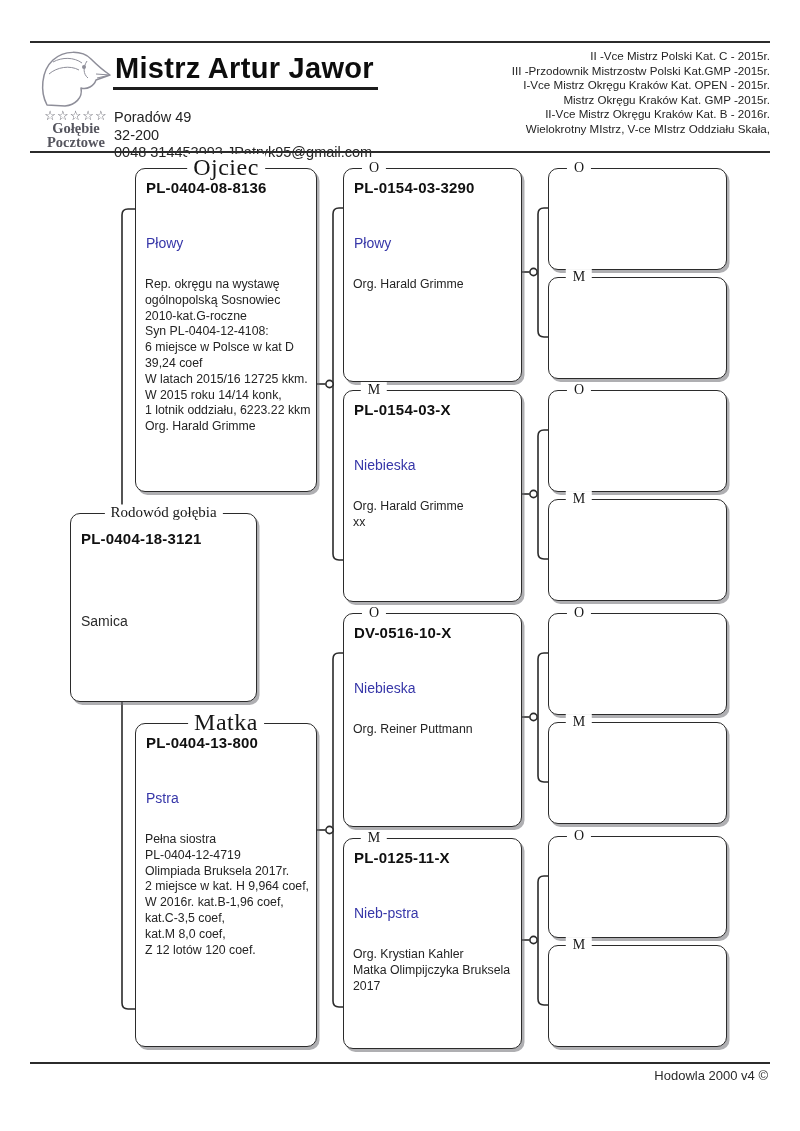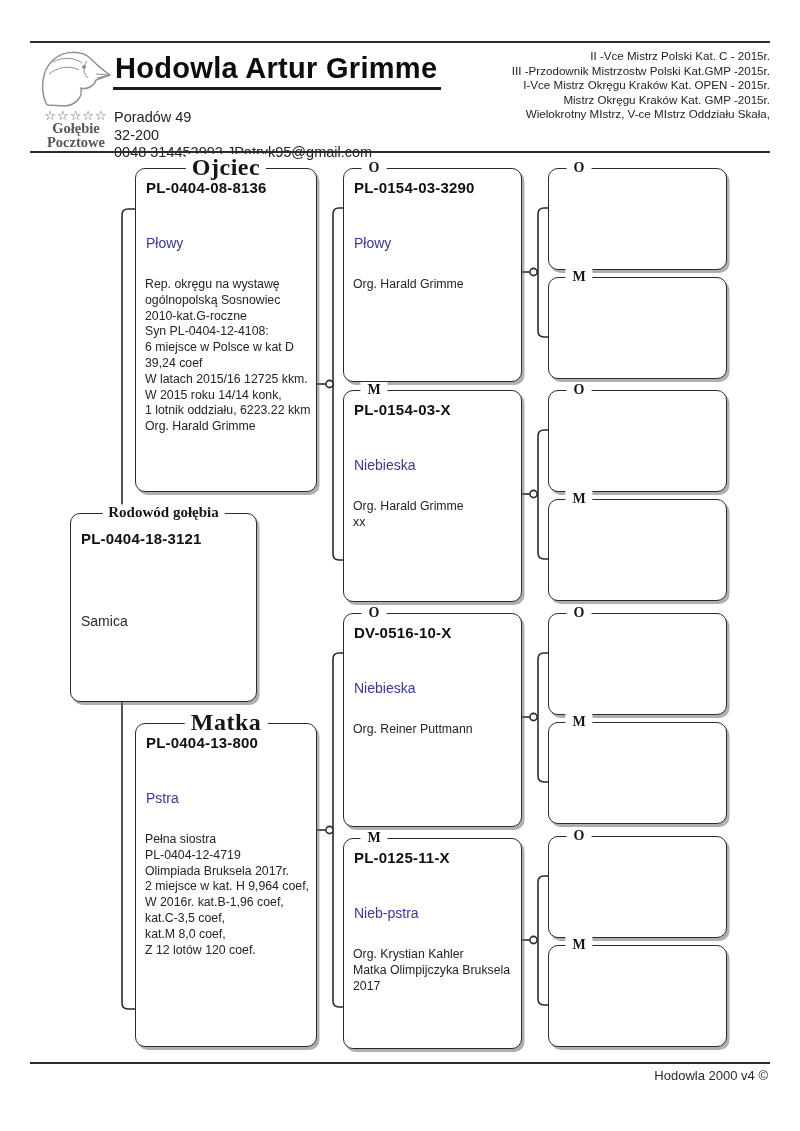--- a/index.html
+++ b/index.html
@@ -18,21 +18,21 @@
   .title{position:absolute;left:113px;top:52px;font-size:29px;font-weight:bold;color:#0d0d0d;
          letter-spacing:.3px;border-bottom:3px solid #1c1c1c;padding:0 4px 2px 2px;}
   .addr{position:absolute;left:114px;top:98px;font-size:14.5px;color:#242424;line-height:17.5px;margin-top:11px;}
   .achv{position:absolute;right:30px;top:49px;width:420px;text-align:right;
         font-size:11.6px;line-height:14.6px;color:#242424;}
 
   
   .pbox{position:absolute;background:#fff;border:1.6px solid #2b2b2b;border-radius:10px;
         box-shadow:2.5px 3px 0 rgba(110,110,115,.55);z-index:2;}
   .btitle{position:absolute;top:0;transform:translate(-50%,-56%);left:50%;background:#fff;
-          padding:0 6px;font-family:"Liberation Serif",serif;font-weight:bold;color:#161616;
+          padding:0 6px;font-family:"Liberation Serif",serif;font-weight:normal;color:#161616;
           white-space:nowrap;z-index:3;}
   .btitle.big{font-size:24px;letter-spacing:.5px;}
   .btitle.mid{font-size:15px;}
   .btitle.om{left:30px;font-size:14px;padding:0 7px;}
   .ring{position:absolute;top:10px;left:10px;right:4px;font-size:15px;font-weight:bold;
         color:#101010;letter-spacing:.2px;}
   .clr{position:absolute;top:66px;left:10px;font-size:14px;color:#3636a8;}
   .desc{position:absolute;top:88px;left:9px;right:3px;font-size:12.3px;line-height:15.8px;
         color:#242424;white-space:pre-line;margin-top:20px;}
   .subject .ring{top:16px;}
@@ -57,33 +57,34 @@
         <path d="M50 13 C46 19 46 26 51 30" stroke-width="1"></path>
         <path d="M59 26 L73 27 L60 30" stroke-width="1"></path>
       </g>
       <circle cx="47" cy="19" r="2" fill="#8e8e99"></circle>
     </svg>
     <div class="stars">☆☆☆☆☆</div>
     <div class="cap">Gołębie</div>
     <div class="cap">Pocztowe</div>
   </div>
 
-  <div class="title">Hodowla Artur Grimme</div>
+  <div class="title">Mistrz Artur Jawor</div>
 
   <div class="addr">
     <div>Poradów 49</div>
     <div>32-200</div>
     <div>0048 314453993 JPatryk95@gmail.com</div>
   </div>
 
   <div class="achv">
     <div>II -Vce Mistrz Polski Kat. C - 2015r.</div>
     <div>III -Przodownik Mistrzostw Polski Kat.GMP -2015r.</div>
     <div>I-Vce Mistrz Okręgu Kraków Kat. OPEN - 2015r.</div>
     <div>Mistrz Okręgu Kraków Kat. GMP -2015r.</div>
+    <div>II-Vce Mistrz Okręgu Kraków Kat. B - 2016r.</div>
     <div>Wielokrotny MIstrz, V-ce MIstrz Oddziału Skała,</div>
   </div>
 
   <div class="rule rule-header"></div>
 
   <svg class="connectors" width="800" height="1131" viewBox="0 0 800 1131">
     <g fill="none" stroke="#2b2b2b" stroke-width="1.6">
       <path d="M136 209 H128 Q122 209 122 215 V1003 Q122 1009 128 1009 H136"></path>
       <path d="M315 384 H325.5"></path>
       <path d="M344 208 H339 Q333 208 333 214 V554 Q333 560 339 560 H344"></path>

